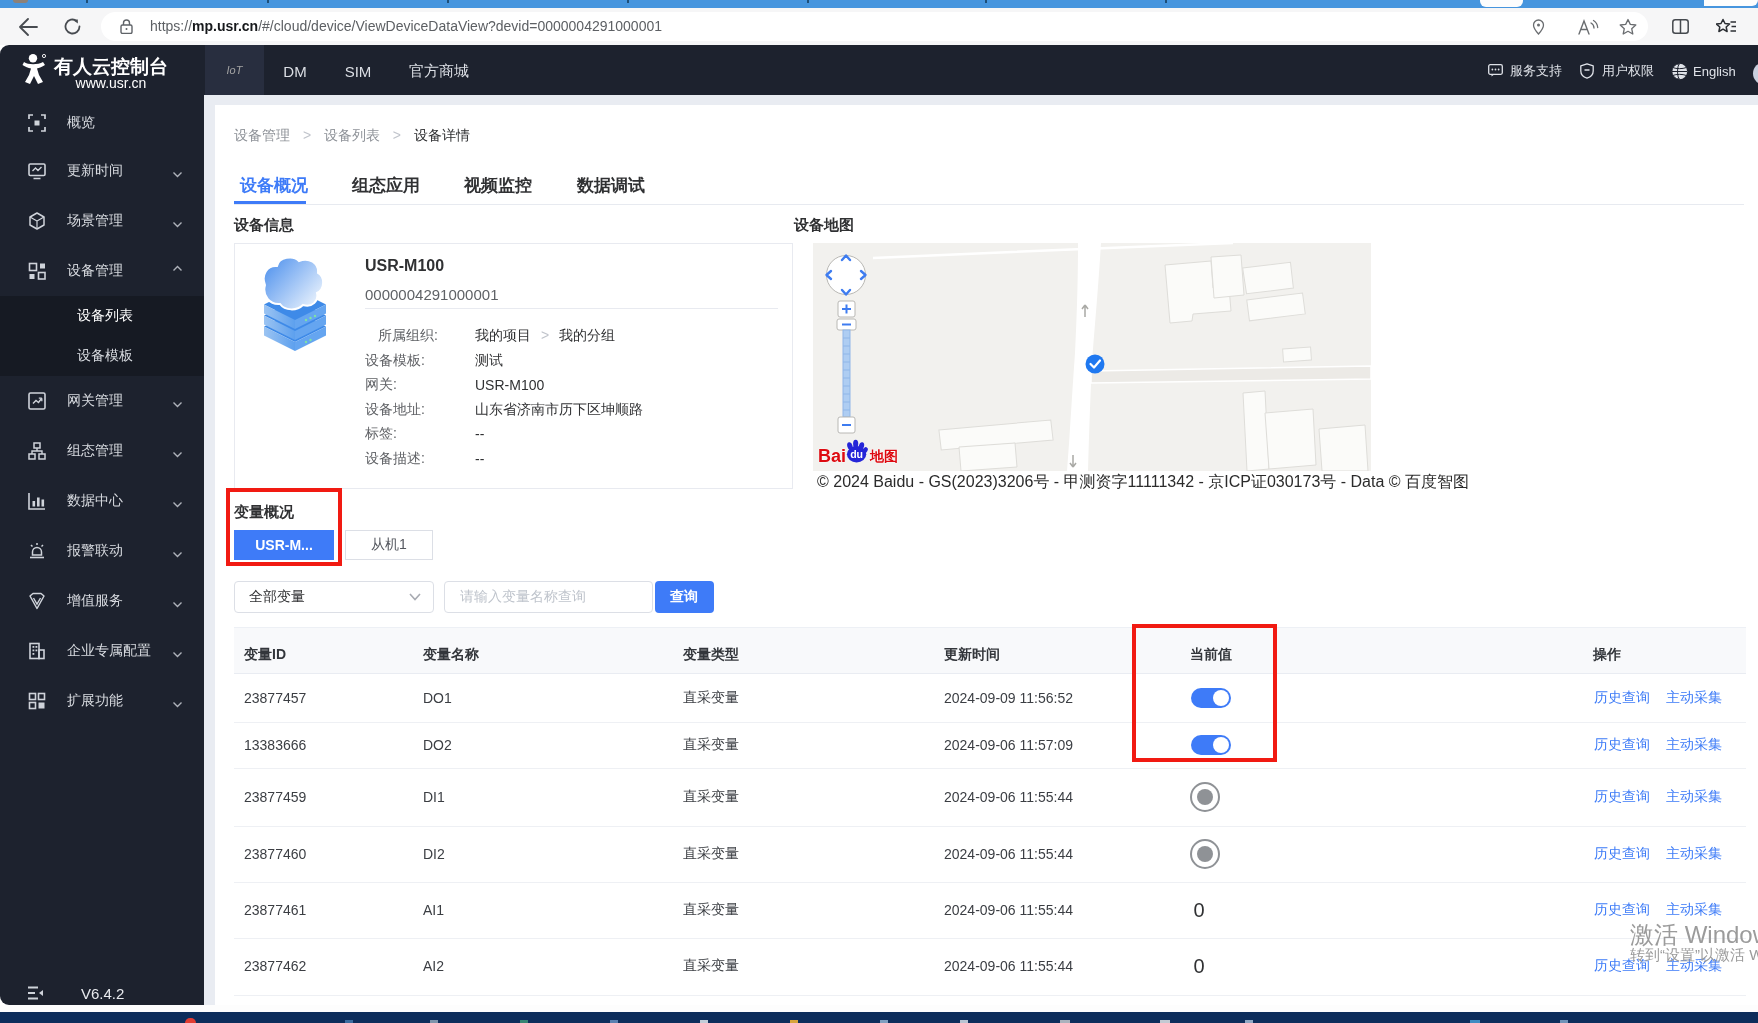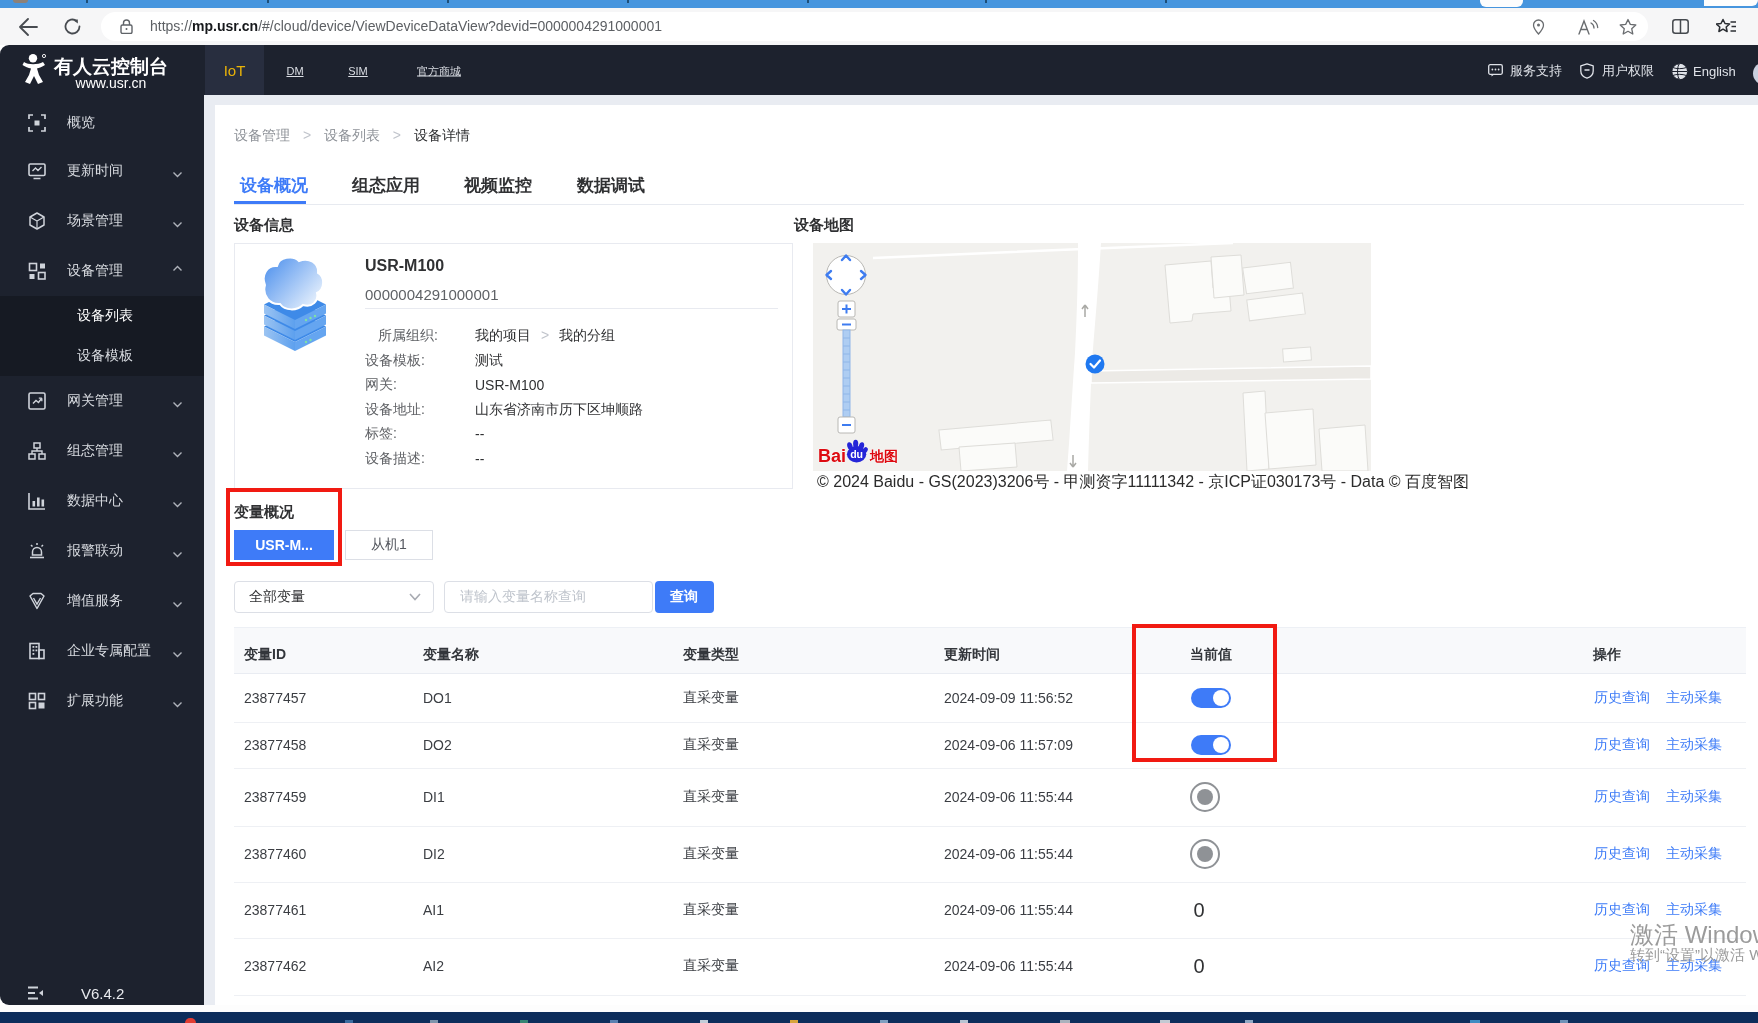--- a/index.html
+++ b/index.html
@@ -11,23 +11,23 @@
 #bluebar { left:0; top:0; width:1758px; height:8px; background:#4695de; }
 #toolbar { left:0; top:8px; width:1758px; height:37px; background:#f6f6f7; }
 #pill { left:101px; top:12px; width:1547px; height:29px; background:#fff; border-radius:15px; }
 #urltext { left:150px; top:26px; font-size:14px; color:#5d6064; }
 #urltext b { color:#17191c; font-weight:bold; }
 
 #app { left:0; top:45px; width:1758px; height:960px; background:#1d222e; border-radius:9px 0 0 9px; overflow:hidden; }
 #content { position:absolute; left:204px; top:50px; width:1554px; height:910px; background:#e9ecf2; }
 #panel { position:absolute; left:11px; top:10px; width:1543px; height:900px; background:#ffffff; }
 
-.navtab { font-size:11px; color:#dcdfe5;text-decoration:underline; }
+.navtab { font-size:15px; color:#dcdfe5; }
 #iottab { left:205px; top:0; width:59px; height:50px; background:#282e3f; }
-#iottab span { position:absolute; left:50%; top:50%; transform:translate(-50%,-50%); color:#eab308; font-size:15px; }
+#iottab span { position:absolute; left:50%; top:50%; transform:translate(-50%,-50%); color:#a3a3a3; font-size:11px;font-style:italic; }
 .navright { font-size:13px; color:#dfe2e8; }
 
 .menutext { font-size:14px; color:#d8dbe0; }
 .submenu-bg { left:0; top:251px; width:204px; height:80px; background:#161a23; }
 
 .bc { font-size:14px; color:#8f9399; }
 .bc .sep { color:#c0c4cb; padding:0 9px; }
 .bc .cur { color:#303133; }
 .tabtxt { font-size:17px; font-weight:bold; color:#303133; }
 .h2 { font-size:15px; font-weight:bold; color:#303133; }
@@ -458,21 +458,21 @@
         <div style="position:absolute;right:2px;top:2px;width:16px;height:16px;border-radius:50%;background:#fff"></div>
       </div>
       <div style="position:absolute;left:1594px;top:698px;">
         <span class="link" style="position:absolute;transform:translateY(-50%);white-space:nowrap">历史查询</span>
       </div>
       <div style="position:absolute;left:1666px;top:698px;">
         <span class="link" style="position:absolute;transform:translateY(-50%);white-space:nowrap">主动采集</span>
       </div>
       <div style="position:absolute;left:234px;top:722px;width:1512px;height:1px;background:#eef0f4;"></div>
       <div style="position:absolute;left:244px;top:745px;">
-        <span class="cell" style="position:absolute;transform:translateY(-50%);white-space:nowrap">23877458</span>
+        <span class="cell" style="position:absolute;transform:translateY(-50%);white-space:nowrap">13383666</span>
       </div>
       <div style="position:absolute;left:423px;top:745px;">
         <span class="cell" style="position:absolute;transform:translateY(-50%);white-space:nowrap">DO2</span>
       </div>
       <div style="position:absolute;left:683px;top:745px;">
         <span class="cell" style="position:absolute;transform:translateY(-50%);white-space:nowrap">直采变量</span>
       </div>
       <div style="position:absolute;left:944px;top:745px;">
         <span class="cell" style="position:absolute;transform:translateY(-50%);white-space:nowrap">2024-09-06 11:57:09</span>
       </div>

